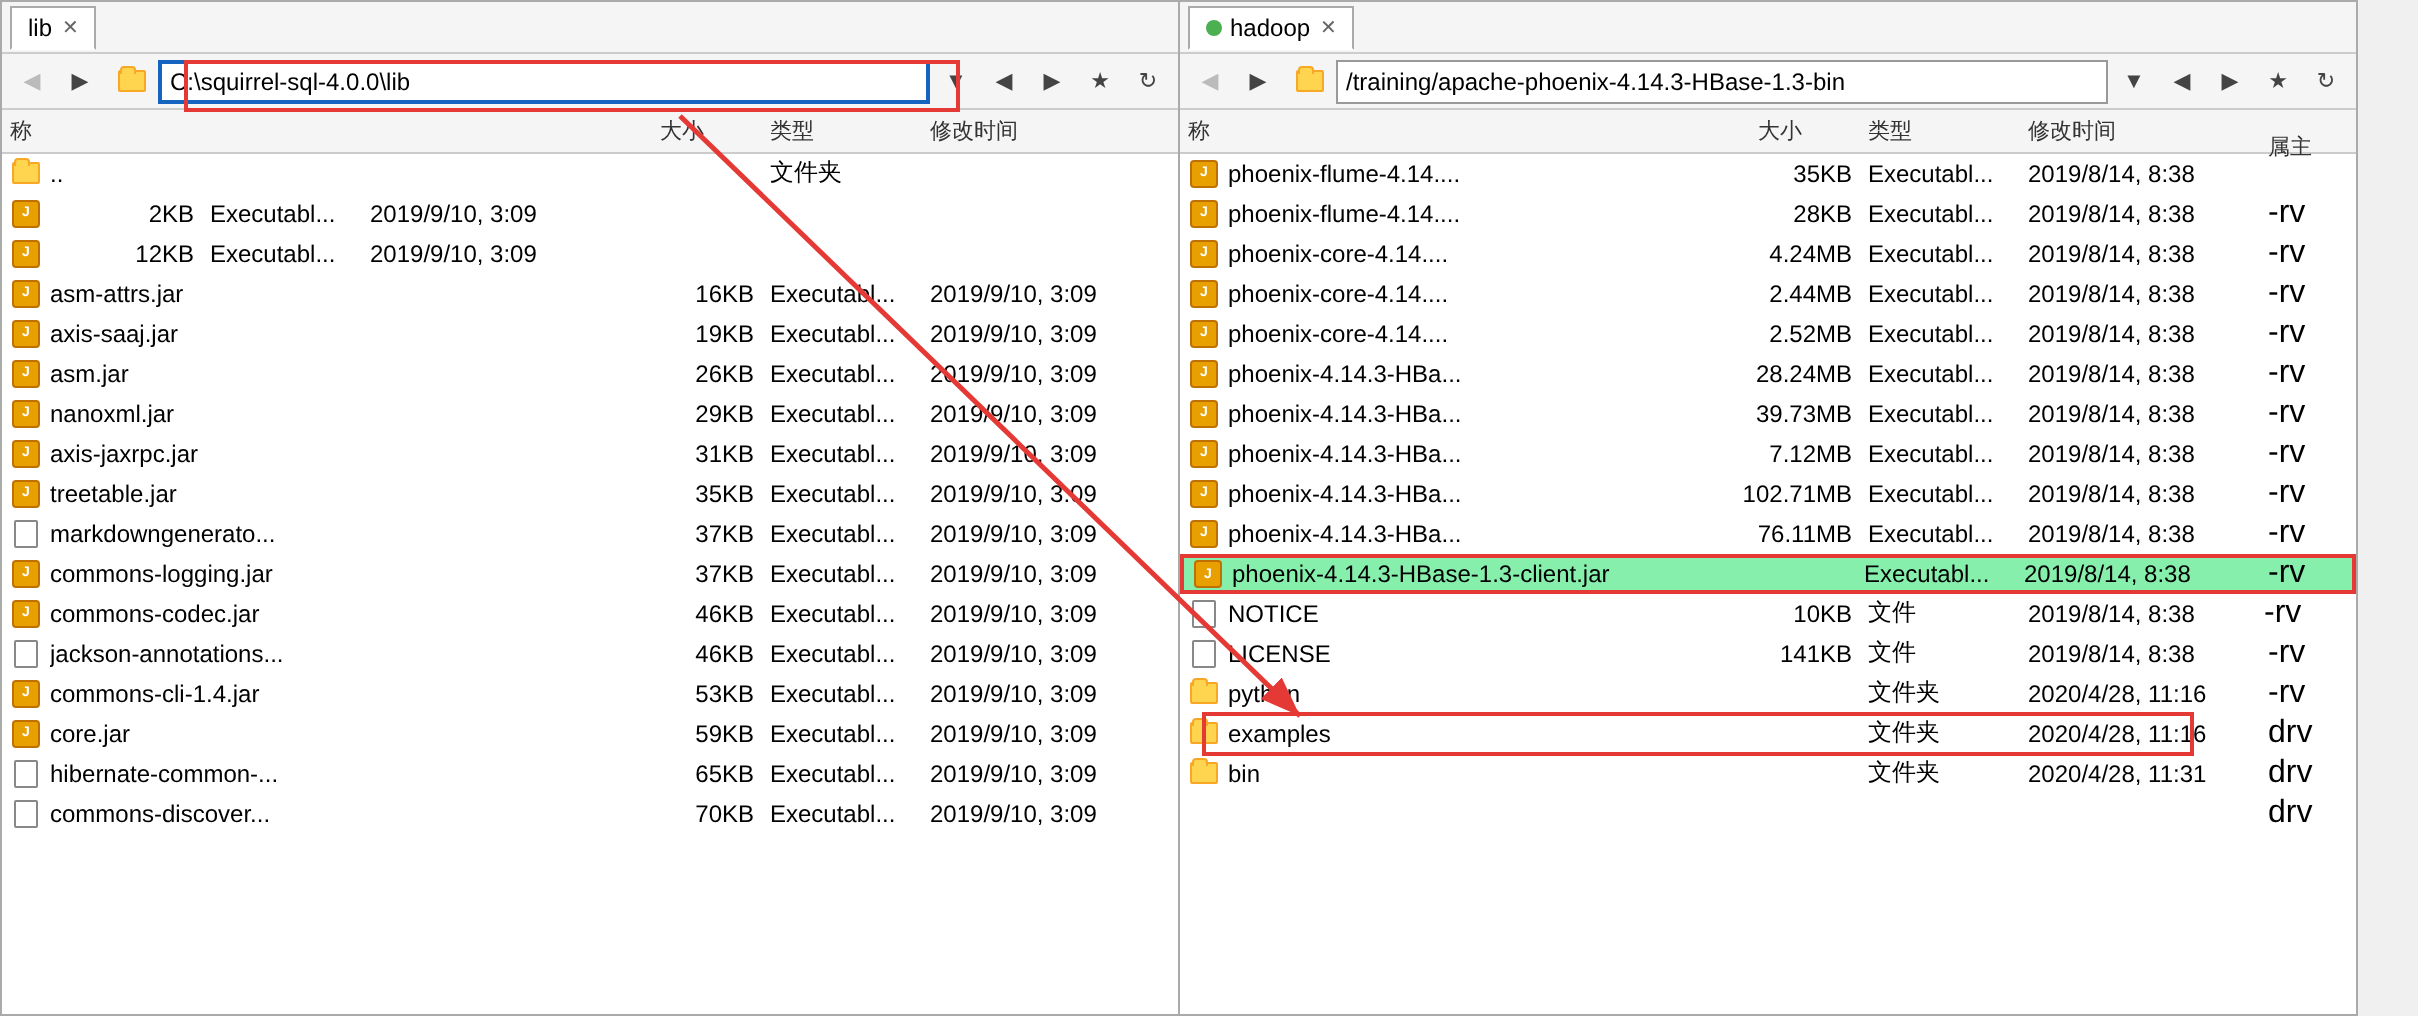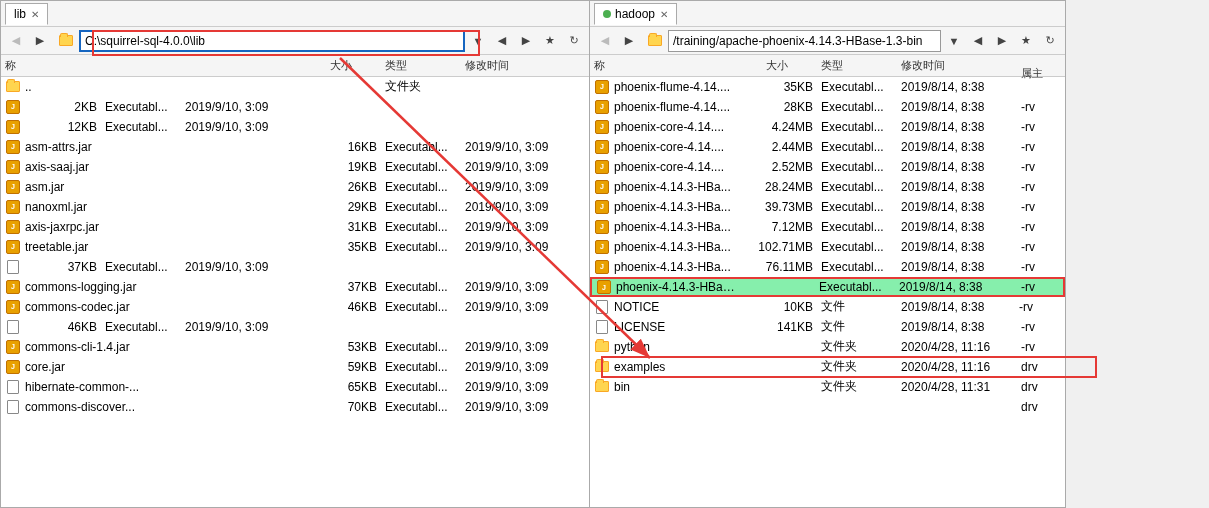--- a/index.html
+++ b/index.html
@@ -199,42 +199,42 @@
     .fname {
       flex: 1;
       overflow: hidden;
       text-overflow: ellipsis;
       white-space: nowrap;
       font-size: 12px;
     }
     .fsize { width: 80px; text-align: right; padding-right: 8px; font-size: 12px; }
     .ftype { width: 80px; overflow: hidden; text-overflow: ellipsis; white-space: nowrap; font-size: 12px; }
     .fmtime { width: 120px; font-size: 12px; }
-    .fperms { width: 40px; font-size: 12px; margin-top: 40px; }
+    .fperms { width: 40px; font-size: 16px; margin-top: 40px; }
 
     
     .file-list::-webkit-scrollbar { width: 12px; }
     .file-list::-webkit-scrollbar-track { background: #f5f5f5; }
     .file-list::-webkit-scrollbar-thumb { background: #bbb; border: 1px solid #999; }
 
     
     .status-bar {
       height: 20px;
       background: #f5f5f5;
       border-top: 1px solid #ccc;
       display: flex;
       align-items: center;
       padding: 0 4px;
       font-size: 11px;
       color: #444;
     }
 
     .wrapper {
       display: flex;
-      width: 1066px;
+      width: 1179px;
       height: 508px;
       position: relative;
     }
 
     
     .highlight-box {
       position: absolute;
       border: 2px solid #e53935;
       pointer-events: none;
       z-index: 10;
@@ -361,20 +361,21 @@
           </div>
       <span class="fname">treetable.jar</span>
       <span class="fsize">35KB</span>
       <span class="ftype">Executabl...</span>
       <span class="fmtime">2019/9/10, 3:09</span>
     </div>
         <div class="file-row">
       <div class="file-icon">
             <div class="icon-file"></div>
           </div>
+      <span class="fname">markdowngenerato...</span>
       <span class="fsize">37KB</span>
       <span class="ftype">Executabl...</span>
       <span class="fmtime">2019/9/10, 3:09</span>
     </div>
         <div class="file-row">
       <div class="file-icon">
             <div class="icon-jar">J</div>
           </div>
       <span class="fname">commons-logging.jar</span>
       <span class="fsize">37KB</span>
@@ -387,20 +388,21 @@
           </div>
       <span class="fname">commons-codec.jar</span>
       <span class="fsize">46KB</span>
       <span class="ftype">Executabl...</span>
       <span class="fmtime">2019/9/10, 3:09</span>
     </div>
         <div class="file-row">
       <div class="file-icon">
             <div class="icon-file"></div>
           </div>
+      <span class="fname">jackson-annotations...</span>
       <span class="fsize">46KB</span>
       <span class="ftype">Executabl...</span>
       <span class="fmtime">2019/9/10, 3:09</span>
     </div>
         <div class="file-row">
       <div class="file-icon">
             <div class="icon-jar">J</div>
           </div>
       <span class="fname">commons-cli-1.4.jar</span>
       <span class="fsize">53KB</span>

